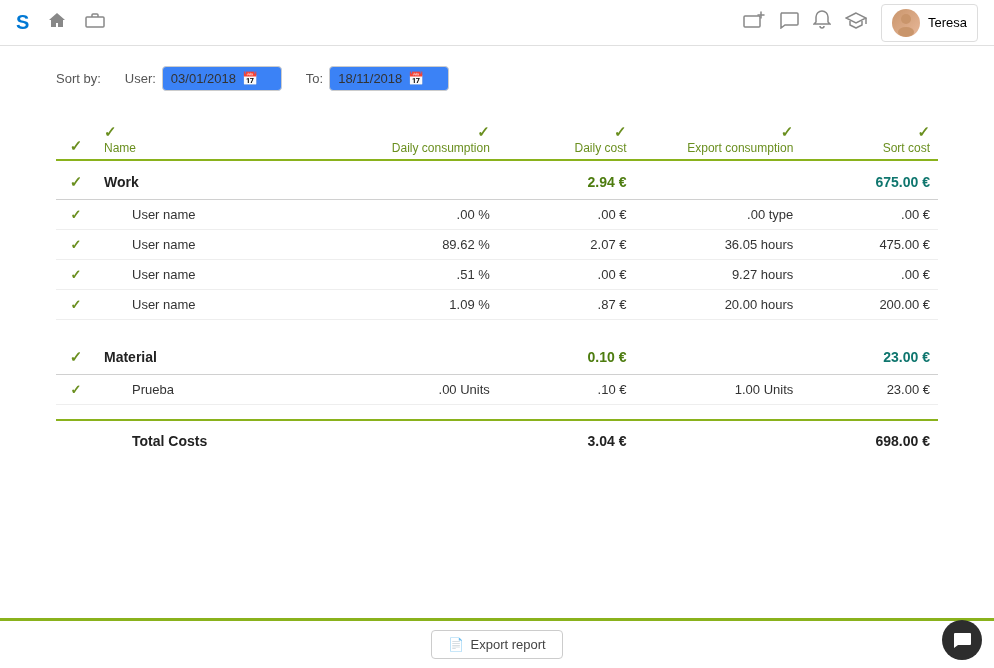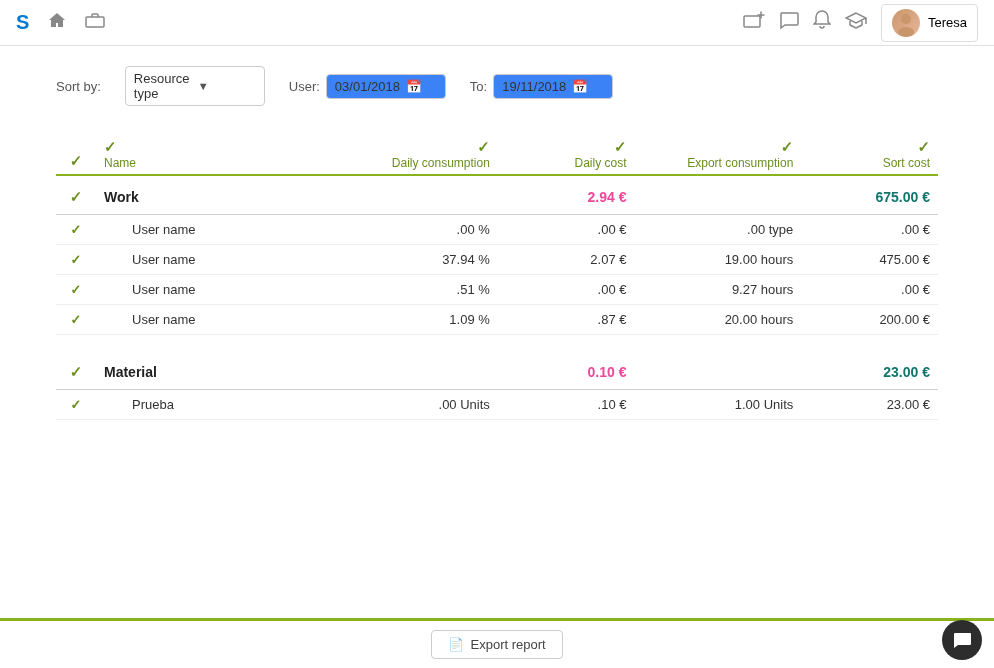--- a/index.html
+++ b/index.html
@@ -73,21 +73,21 @@
 
     
     .group-row td {
       padding: 12px 8px 8px;
       font-weight: bold;
       font-size: 14px;
       color: #222;
       border-bottom: 1px solid #d0d0d0;
     }
     .group-row td:first-child { text-align: center; }
-    .group-row .group-daily-cost { text-align: right; color: #ec4899; }
+    .group-row .group-daily-cost { text-align: right; color: #4d7c0f; }
     .group-row .group-total-cost { text-align: right; color: #0f766e; }
 
     
     .sub-row td {
       padding: 7px 8px;
       color: #333;
       font-size: 13px;
       border-bottom: 1px solid #eee;
     }
     .sub-row td:first-child { text-align: center; }
@@ -197,35 +197,31 @@
       </div>
       <span>Teresa</span>
     </div>
   </div>
 </div>
 
 <div class="main">
 
   <div class="filter-bar">
     <label>Sort by:</label>
-    <div class="select-wrap">
-      <span>Resource type</span>
-      <span class="arrow">▼</span>
-    </div>
     <div class="date-wrap">
       <label>User:</label>
       <div class="date-input">
         <span>03/01/2018</span>
         <span class="cal-icon">📅</span>
       </div>
     </div>
     <div class="date-wrap">
       <label>To:</label>
       <div class="date-input">
-        <span>19/11/2018</span>
+        <span>18/11/2018</span>
         <span class="cal-icon">📅</span>
       </div>
     </div>
   </div>
 
   <table class="data-table">
     <thead>
       <tr class="col-header-row">
         <th class="header-check-col">
           <span class="green-check">✓</span>
@@ -265,23 +261,23 @@
       <td><span class="green-check" style="font-size:13px;">✓</span></td>
       <td>User name</td>
       <td class="num-cell">.00 %</td>
       <td class="num-cell">.00 €</td>
       <td class="num-cell">.00 type</td>
       <td class="num-cell">.00 €</td>
     </tr>
         <tr class="sub-row">
       <td><span class="green-check" style="font-size:13px;">✓</span></td>
       <td>User name</td>
-      <td class="num-cell">37.94 %</td>
+      <td class="num-cell">89.62 %</td>
       <td class="num-cell">2.07 €</td>
-      <td class="num-cell">19.00 hours</td>
+      <td class="num-cell">36.05 hours</td>
       <td class="num-cell">475.00 €</td>
     </tr>
         <tr class="sub-row">
       <td><span class="green-check" style="font-size:13px;">✓</span></td>
       <td>User name</td>
       <td class="num-cell">.51 %</td>
       <td class="num-cell">.00 €</td>
       <td class="num-cell">9.27 hours</td>
       <td class="num-cell">.00 €</td>
     </tr>
@@ -308,20 +304,28 @@
       <td><span class="green-check" style="font-size:13px;">✓</span></td>
       <td>Prueba</td>
       <td class="num-cell">.00 Units</td>
       <td class="num-cell">.10 €</td>
       <td class="num-cell">1.00 Units</td>
       <td class="num-cell">23.00 €</td>
     </tr>
         <tr class="spacer-row">
           <td colspan="6"></td>
         </tr>
+        <tr class="total-row">
+  <td></td>
+  <td class="total-label"><strong>Total Costs</strong></td>
+  <td></td>
+  <td class="num-cell">3.04 €</td>
+  <td></td>
+  <td class="num-cell">698.00 €</td>
+</tr>
       </tbody>
   </table>
 </div>
 
 <div class="bottom-bar">
   <button class="export-btn">
     <span>📄</span>
     <span>Export report</span>
   </button>
 </div>

